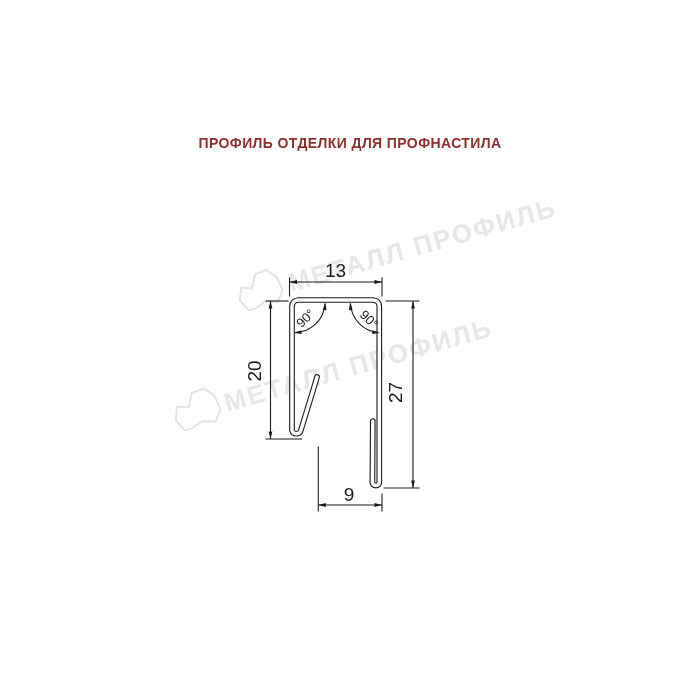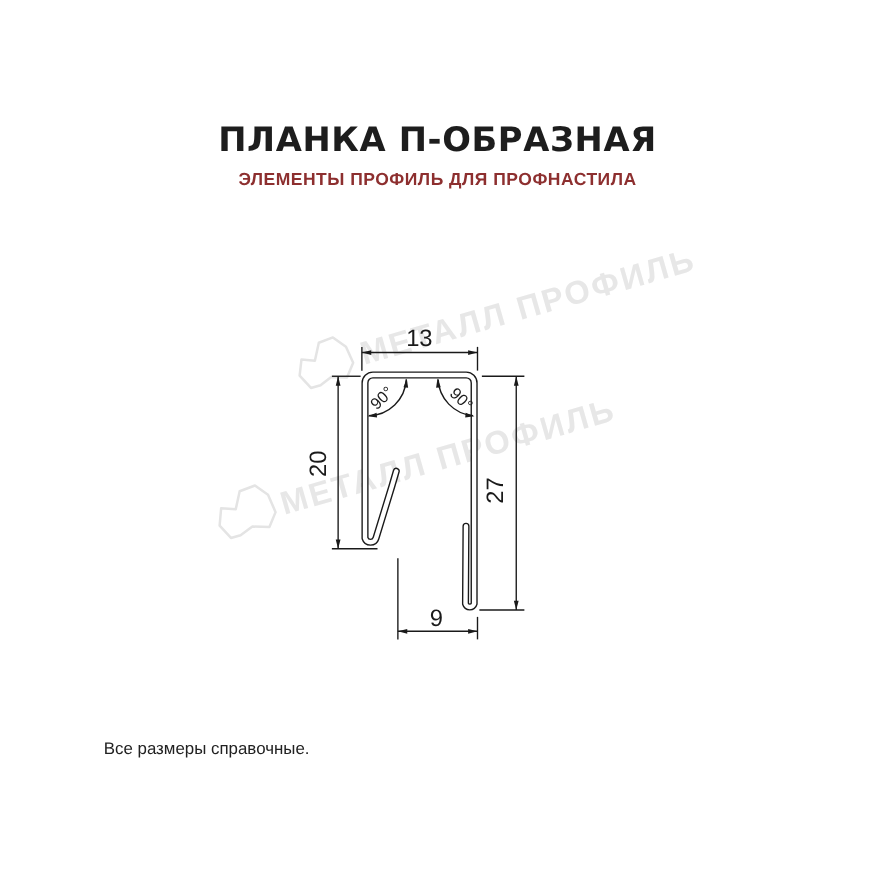--- a/index.html
+++ b/index.html
@@ -15,23 +15,23 @@
   .ang-text{font-family:"Liberation Sans",sans-serif;font-size:13px;fill:#1a1a1a;}
   .wm-text{font-family:"Liberation Sans",sans-serif;font-size:26px;font-weight:700;letter-spacing:2px;}
 </style>
 </head>
 <body>
 
 <div class="page">
 
   <div class="title-block">
     <h1>
-      <span>ПЛАНКА П-ОБРАЗНАЯ</span><br>
+      <br>
     </h1>
-    <p class="subtitle" style="color: rgb(141, 47, 47);">ЭЛЕМЕНТЫ ПРОФИЛЬ ДЛЯ ПРОФНАСТИЛА</p>
+    <p class="subtitle" style="color: rgb(141, 47, 47);">ПРОФИЛЬ ОТДЕЛКИ ДЛЯ ПРОФНАСТИЛА</p>
   </div>
 
   <svg class="drawing-svg" width="700" height="700" viewBox="0 0 700 700">
 
     <g fill="#e7e7e7">
       <g transform="translate(243,312) rotate(-16)">
         <path d="M6 0 L0 -12 L5 -24 L15 -20 L22 -33 L34 -34 L42 -24 L44 -10 L36 0 L24 -4 L14 0 Z" fill="#ffffff" stroke="#e4e4e4" stroke-width="2" stroke-linejoin="round"></path>
         <text class="wm-text" x="52" y="-6">МЕТАЛЛ ПРОФИЛЬ</text>
       </g>
     </g>
@@ -98,16 +98,15 @@
 
     <g stroke="#1a1a1a" stroke-width="1.1" fill="#1a1a1a">
       <path d="M 350.5 303.5 A 30.5 30.5 0 0 0 378.5 332.5" fill="none"></path>
       <polygon points="0,0 -1.9,7.2 1.9,7.2" transform="translate(350,302.8) rotate(-6)" stroke="none"></polygon>
       <polygon points="0,0 -1.9,7.2 1.9,7.2" transform="translate(379.5,332.9) rotate(96)" stroke="none"></polygon>
       <text class="ang-text" text-anchor="middle" stroke="none" transform="translate(366,322.5) rotate(44)">90°</text>
     </g>
   </svg>
 
   <div class="footer">
-    <div>Все размеры справочные.</div>
   </div>
 
 </div>
 
 </body></html>

